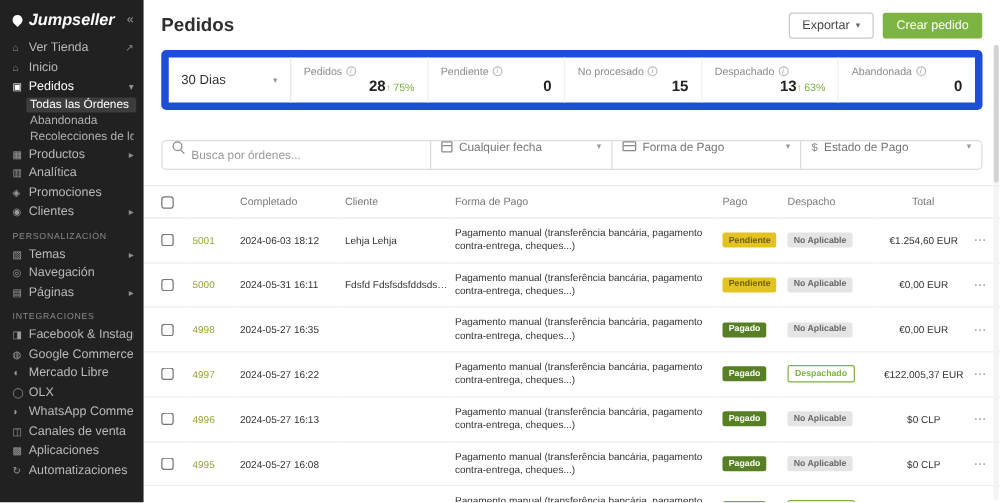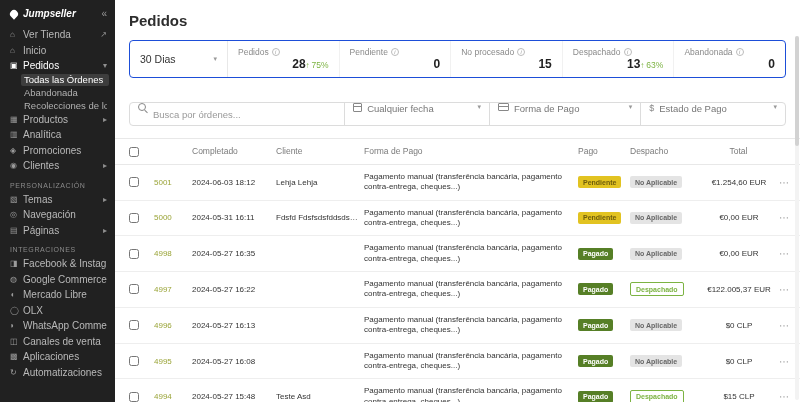--- a/index.html
+++ b/index.html
@@ -7,21 +7,21 @@
               font-family:"Liberation Sans", sans-serif; }
   [data-interactable="true"] { cursor:pointer; }
 
   .app { display:flex; width:800px; height:402px; }
 
   
   .sidebar { width:115px; flex-shrink:0; background:var(--sidebar-bg); overflow:hidden; }
   .logo-row { display:flex; align-items:center; padding:8px 8px 8px 10px; }
   .logo-mark { width:8px; height:8px; background:#fff; border-radius:50% 50% 50% 0;
                transform:rotate(-45deg); margin-right:5px; flex-shrink:0; }
-  .logo-text { font-size:10px; font-weight:bold; font-style:italic; color:#fff; flex:1; }
+  .logo-text { font-size:13px; font-weight:bold; font-style:italic; color:#fff; flex:1; }
   .collapse { color:#9a9a9a; font-size:10px; }
   .nav-item { display:flex; align-items:center; height:15.5px; padding:0 8px 0 10px;
               font-size:10px; color:#b9b9b9; white-space:nowrap; overflow:hidden; }
   .nav-item.active-parent { color:#fff; }
   .nav-item.active-parent .nav-icon { color:#fff; }
   .nav-icon { width:13px; font-size:8px; color:#9b9b9b; flex-shrink:0; }
   .nav-label { flex:1; overflow:hidden; }
   .nav-chevron, .nav-trailing { font-size:8px; color:#8f8f8f; margin-left:4px; }
   .nav-item.sub { height:12.5px; font-size:9.5px; padding-left:24px; color:#b2b2b2; }
   .nav-item.sub.active { background:#3d3d3d; color:#fff; margin:0 6px 1px 21px;
@@ -36,22 +36,22 @@
   .page-title { font-size:15px; font-weight:bold; color:#2e2e2e; }
   .topbar-actions { display:flex; gap:7px; }
   .btn { font-size:10px; border-radius:3px; padding:4px 10px; border:1px solid transparent;
          display:inline-flex; align-items:center; gap:5px; background:none;
          font-family:"Liberation Sans", sans-serif; }
   .btn-export { background:#fff; border-color:#c9c9c9; color:#444; }
   .btn-caret { font-size:7px; color:#666; }
   .btn-create { background:var(--accent); color:#fff; }
 
   
-  .stats-card { margin:6px 14px 0; border:1px solid #1d4ed8; border-radius:4px;
-                display:flex; align-items:stretch; height:38px; }
+  .stats-card { margin:6px 14px 0; border:6px solid #1d4ed8; border-radius:4px;
+                display:flex; align-items:stretch; height:48px; }
   .period { width:98px; display:flex; align-items:center; justify-content:space-between;
             padding:0 10px; border-right:1px solid #e8e8e8; font-size:10.5px; color:#333; }
   .seg-chevron { color:#999; font-size:7px; }
   .stats-list { flex:1; display:flex; }
   .stat { flex:1; display:flex; flex-direction:column; justify-content:center;
           padding:3px 10px; }
   .stat + .stat { border-left:1px solid #f1f1f1; }
   .stat-label-row { display:flex; align-items:center; gap:3px; }
   .stat-label { font-size:8.5px; color:#8a8a8a; white-space:nowrap; }
   .info-icon { width:8px; height:8px; border:1px solid #bcbcbc; border-radius:50%;
@@ -222,20 +222,27 @@
           <span class="nav-icon" data-interactable="false">↻</span>
           <span class="nav-label" data-interactable="false">Automatizaciones</span>
         </div>
       </nav>
   </aside>
 
   <div class="main" data-interactable="false">
 
     <div class="topbar" data-interactable="false">
       <h1 class="page-title" data-interactable="false">Pedidos</h1>
+      <div class="topbar-actions" data-interactable="false">
+        <button class="btn btn-export" data-interactable="true">
+          <span data-interactable="false">Exportar</span>
+          <span class="btn-caret" data-interactable="false">▾</span>
+        </button>
+        <button class="btn btn-create" data-interactable="true">Crear pedido</button>
+      </div>
     </div>
 
     <div class="stats-card" data-interactable="false">
       <div class="period" data-interactable="true">
         <span data-interactable="false">30 Dias</span>
         <span class="seg-chevron" data-interactable="false">▾</span>
       </div>
       <div class="stats-list" data-interactable="false">
           <div class="stat" data-interactable="false">
             <div class="stat-label-row" data-interactable="false">

